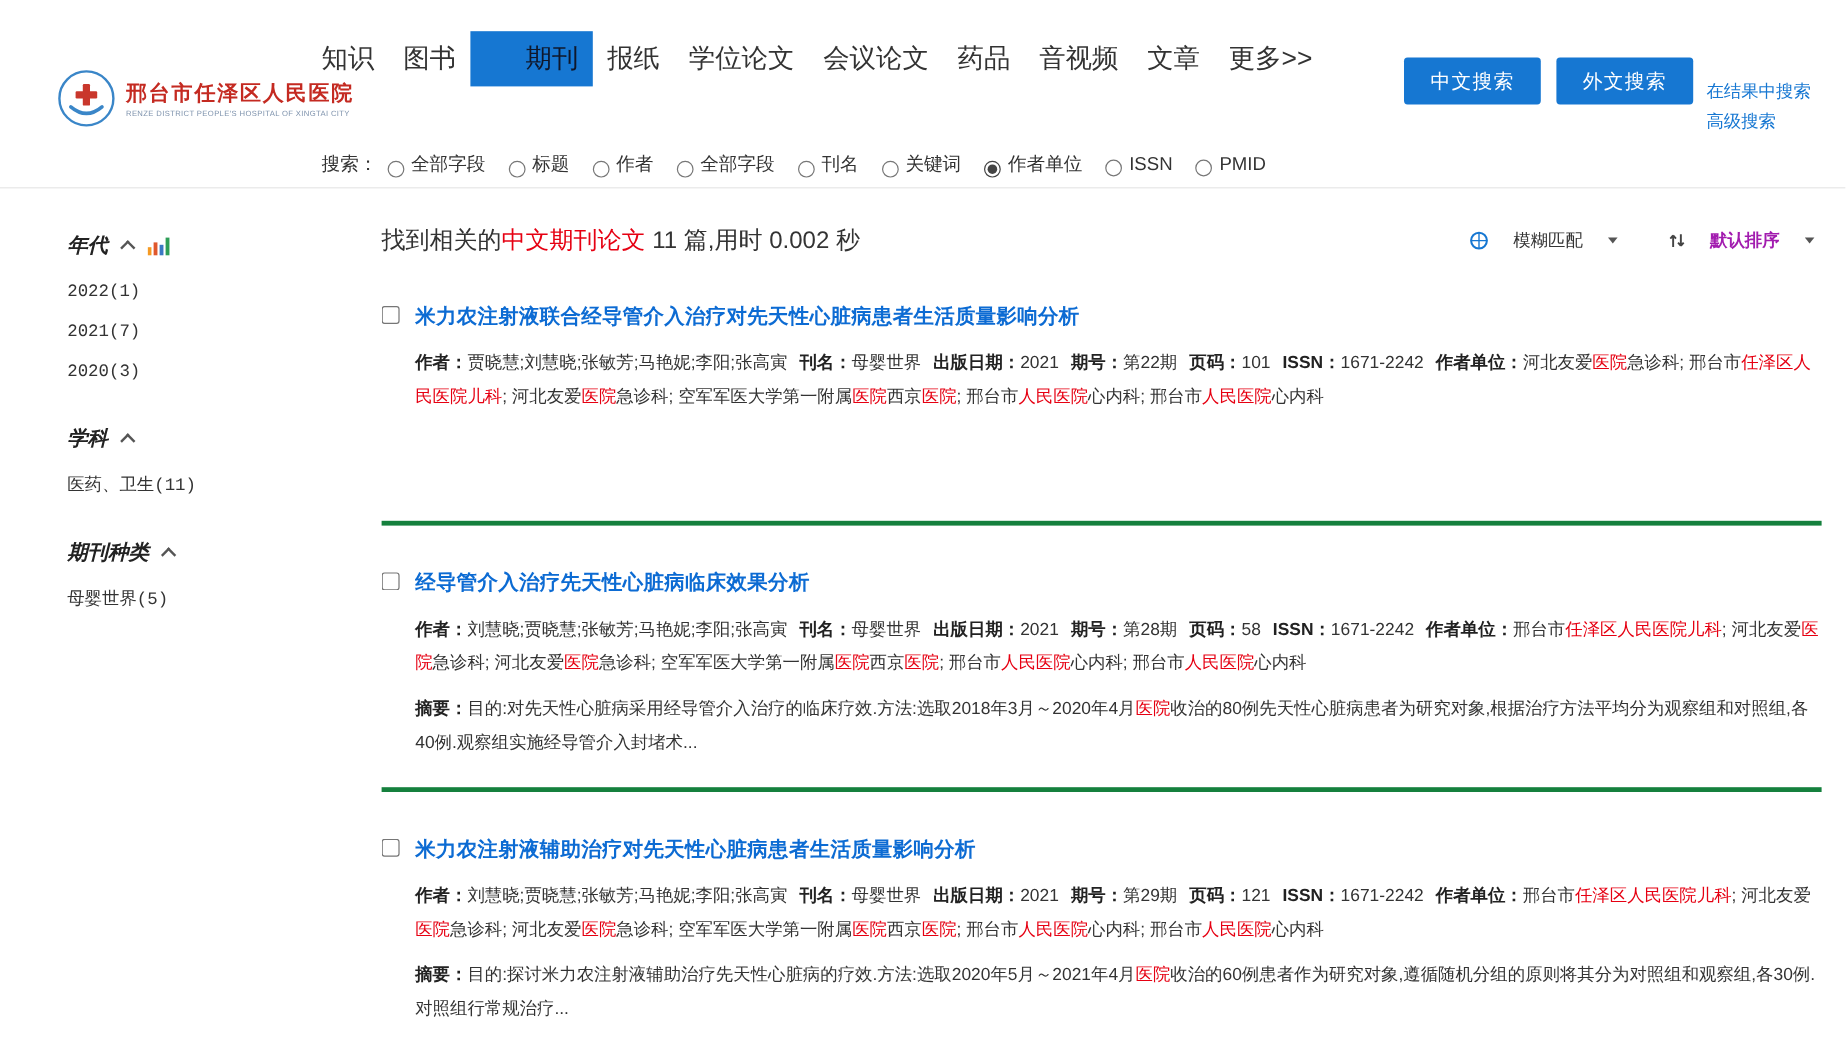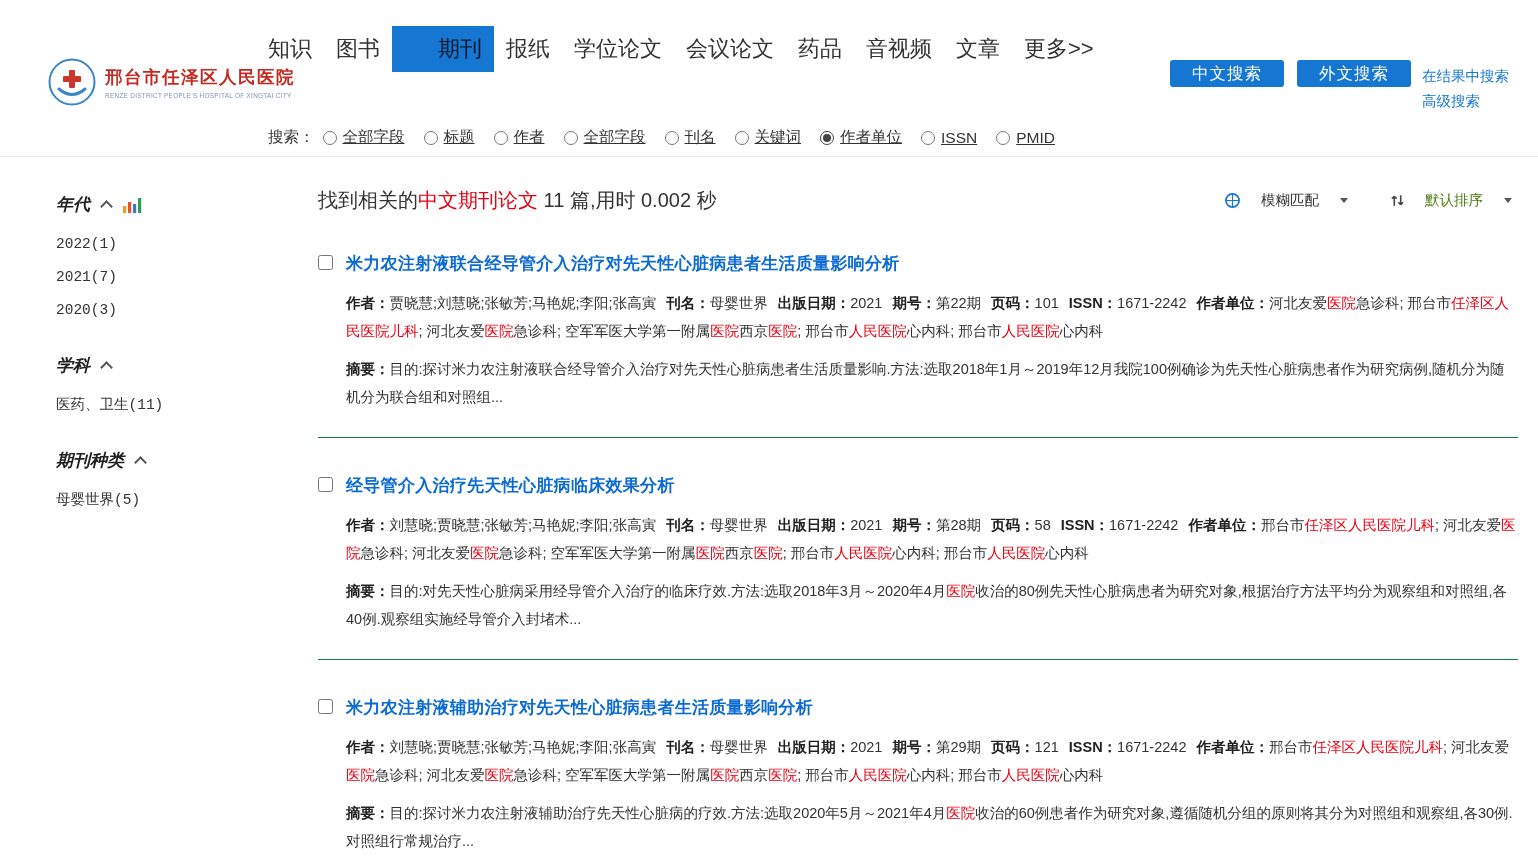--- a/index.html
+++ b/index.html
@@ -21,50 +21,50 @@
   .brand-name{font-size:17.5px;font-weight:bold;color:var(--brand-red);letter-spacing:1.5px;white-space:nowrap;}
   .brand-sub{font-size:6.4px;color:#7f93ad;margin-top:3px;letter-spacing:0.3px;white-space:nowrap;}
   .tabs{position:absolute;left:256px;top:26px;display:flex;align-items:center;}
   .tab{font-size:22px;color:#333;padding:8px 12px;cursor:pointer;text-decoration:none;white-space:nowrap;}
   .tab.active{background:var(--accent);color:#0f172a;padding-left:46px;}
   .search-input{
     position:absolute;left:265px;top:64px;width:890px;height:46px;
     border:1px solid #9db4cb;border-radius:2px;font-size:16px;padding:0 12px;color:#222;
     outline:none;font-family:inherit;
   }
-  .btn{position:absolute;top:60px;height:27px;width:114px;background:var(--accent);color:#fff;
+  .btn{position:absolute;top:48px;height:39px;width:114px;background:var(--accent);color:#fff;
     border:none;border-radius:3px;font-size:16.5px;cursor:pointer;font-family:inherit;letter-spacing:1px;}
   .btn-cn{left:1170px;}
   .btn-en{left:1297px;}
   .side-links{position:absolute;left:1422px;top:67px;display:flex;flex-direction:column;gap:6px;justify-content:center;}
   .side-links a{color:var(--accent);font-size:14.5px;text-decoration:none;cursor:pointer;white-space:nowrap;}
   .scope-row{position:absolute;left:268px;top:127px;display:flex;align-items:center;font-size:15.5px;color:#333;}
   .scope-label{margin-right:8px;}
-  .scope{display:flex;align-items:center;margin-right:19px;cursor:pointer;text-decoration:underline;}
+  .scope{display:flex;align-items:flex-end;margin-right:19px;cursor:pointer;}
   .radio{width:14px;height:14px;border:1px solid #777;border-radius:50%;margin-right:6px;position:relative;background:#fff;flex:none;}
   .radio.checked{border-color:#444;}
   .radio.checked::after{content:"";position:absolute;left:2px;top:2px;right:2px;bottom:2px;background:#444;border-radius:50%;}
   
   .content{display:flex;align-items:flex-start;}
   .sidebar{width:318px;flex:none;padding:36px 10px 0 56px;}
   .side-group{margin-bottom:27px;}
   .side-title{display:flex;align-items:center;gap:12px;font-size:17px;font-weight:bold;color:#222;cursor:pointer;font-style:italic;}
   .chev-up{display:inline-block;width:9px;height:9px;border-left:2px solid #555;border-top:2px solid #555;transform:rotate(45deg);margin-top:4px;}
   .side-items{list-style:none;margin:12px 0 0;padding:0;font-family:Liberation Mono, monospace;}
   .side-items li{font-size:14.5px;line-height:33px;color:#333;cursor:pointer;}
   .main{flex:1;min-width:0;padding:30px 20px 0 0;}
   .result-bar{display:flex;justify-content:space-between;align-items:center;margin-bottom:2px;}
   .summary{font-size:20px;}
   .controls{display:flex;align-items:center;gap:42px;padding-right:6px;}
   .ctrl{display:flex;align-items:center;gap:20px;font-size:14.5px;color:#333;cursor:pointer;}
   .icon-accent{color:var(--accent);}
   .icon-dark{color:#444;}
   .caret-down{width:0;height:0;border-left:4.5px solid transparent;border-right:4.5px solid transparent;border-top:5.5px solid #555;margin-left:1px;}
   
-  .result{display:flex;gap:13px;padding:36px 0 0;border-bottom:1px solid #15803d;min-height:222px;align-items:flex-start;}
+  .result{display:flex;gap:13px;padding:36px 0 0;border-bottom:4px solid #15803d;min-height:222px;align-items:flex-start;}
   .result input[type=checkbox]{width:15px;height:15px;margin:3px 0 0;flex:none;cursor:pointer;}
   .result-body{flex:1;min-width:0;}
   .r-title{font-size:17px;font-weight:bold;color:var(--title-blue);margin:0 0 15px;cursor:pointer;letter-spacing:0.3px;}
   .meta{margin:0;font-size:14.5px;line-height:1.9;}
   .abstract{margin:11px 0 0;font-size:14.5px;line-height:1.9;color:#333;}
   .seg-label{font-weight:bold;color:#222;}
   .meta .seg-label{margin-left:10px;}
   .meta .seg-label:first-child{margin-left:0;}
   .seg-hl{color:var(--hl-red);}
 </style>
@@ -199,32 +199,31 @@
             <path d="M8 1.8 V14.2 M1.8 8 H14.2" stroke="currentColor" stroke-width="1.1" fill="none"></path>
           </svg>
           <span style="color:#333;">模糊匹配</span>
           <span class="caret-down"></span>
         </span>
         <span class="ctrl icon-dark">
           <svg width="15" height="15" viewBox="0 0 14 14">
             <path d="M4 12 V3 M4 3 L1.8 5.4 M4 3 L6.2 5.4" stroke="currentColor" stroke-width="1.5" fill="none"></path>
             <path d="M10 2 V11 M10 11 L7.8 8.6 M10 11 L12.2 8.6" stroke="currentColor" stroke-width="1.5" fill="none"></path>
           </svg>
-          <span style="color:#4d7c0f;">默认排序</span>
+          <span style="color:#a21caf;font-weight:bold;">默认排序</span>
           <span class="caret-down"></span>
         </span>
       </div>
     </div>
 
     <article class="result">
       <input type="checkbox" style="">
       <div class="result-body">
         <h3 class="r-title">米力农注射液联合经导管介入治疗对先天性心脏病患者生活质量影响分析</h3>
         <p class="meta"><span class="seg-label">作者：</span><span class="seg-t">贾晓慧;刘慧晓;张敏芳;马艳妮;李阳;张高寅</span><span class="seg-label">刊名：</span><span class="seg-t">母婴世界</span><span class="seg-label">出版日期：</span><span class="seg-t">2021</span><span class="seg-label">期号：</span><span class="seg-t">第22期</span><span class="seg-label">页码：</span><span class="seg-t">101</span><span class="seg-label">ISSN：</span><span class="seg-t">1671-2242</span><span class="seg-label">作者单位：</span><span class="seg-t">河北友爱</span><span class="seg-hl">医院</span><span class="seg-t">急诊科; 邢台市</span><span class="seg-hl">任泽区人民医院儿科</span><span class="seg-t">; 河北友爱</span><span class="seg-hl">医院</span><span class="seg-t">急诊科; 空军军医大学第一附属</span><span class="seg-hl">医院</span><span class="seg-t">西京</span><span class="seg-hl">医院</span><span class="seg-t">; 邢台市</span><span class="seg-hl">人民医院</span><span class="seg-t">心内科; 邢台市</span><span class="seg-hl">人民医院</span><span class="seg-t">心内科</span></p>
-        <p class="abstract"><span class="seg-label">摘要：</span><span class="seg-t">目的:探讨米力农注射液联合经导管介入治疗对先天性心脏病患者生活质量影响.方法:选取2018年1月～2019年12月我院100例确诊为先天性心脏病患者作为研究病例,随机分为随机分为联合组和对照组...</span></p>
       </div>
     </article>
 
     <article class="result">
       <input type="checkbox" style="">
       <div class="result-body">
         <h3 class="r-title">经导管介入治疗先天性心脏病临床效果分析</h3>
         <p class="meta"><span class="seg-label">作者：</span><span class="seg-t">刘慧晓;贾晓慧;张敏芳;马艳妮;李阳;张高寅</span><span class="seg-label">刊名：</span><span class="seg-t">母婴世界</span><span class="seg-label">出版日期：</span><span class="seg-t">2021</span><span class="seg-label">期号：</span><span class="seg-t">第28期</span><span class="seg-label">页码：</span><span class="seg-t">58</span><span class="seg-label">ISSN：</span><span class="seg-t">1671-2242</span><span class="seg-label">作者单位：</span><span class="seg-t">邢台市</span><span class="seg-hl">任泽区人民医院儿科</span><span class="seg-t">; 河北友爱</span><span class="seg-hl">医院</span><span class="seg-t">急诊科; 河北友爱</span><span class="seg-hl">医院</span><span class="seg-t">急诊科; 空军军医大学第一附属</span><span class="seg-hl">医院</span><span class="seg-t">西京</span><span class="seg-hl">医院</span><span class="seg-t">; 邢台市</span><span class="seg-hl">人民医院</span><span class="seg-t">心内科; 邢台市</span><span class="seg-hl">人民医院</span><span class="seg-t">心内科</span></p>
         <p class="abstract"><span class="seg-label">摘要：</span><span class="seg-t">目的:对先天性心脏病采用经导管介入治疗的临床疗效.方法:选取2018年3月～2020年4月</span><span class="seg-hl">医院</span><span class="seg-t">收治的80例先天性心脏病患者为研究对象,根据治疗方法平均分为观察组和对照组,各40例.观察组实施经导管介入封堵术...</span></p>
       </div>

